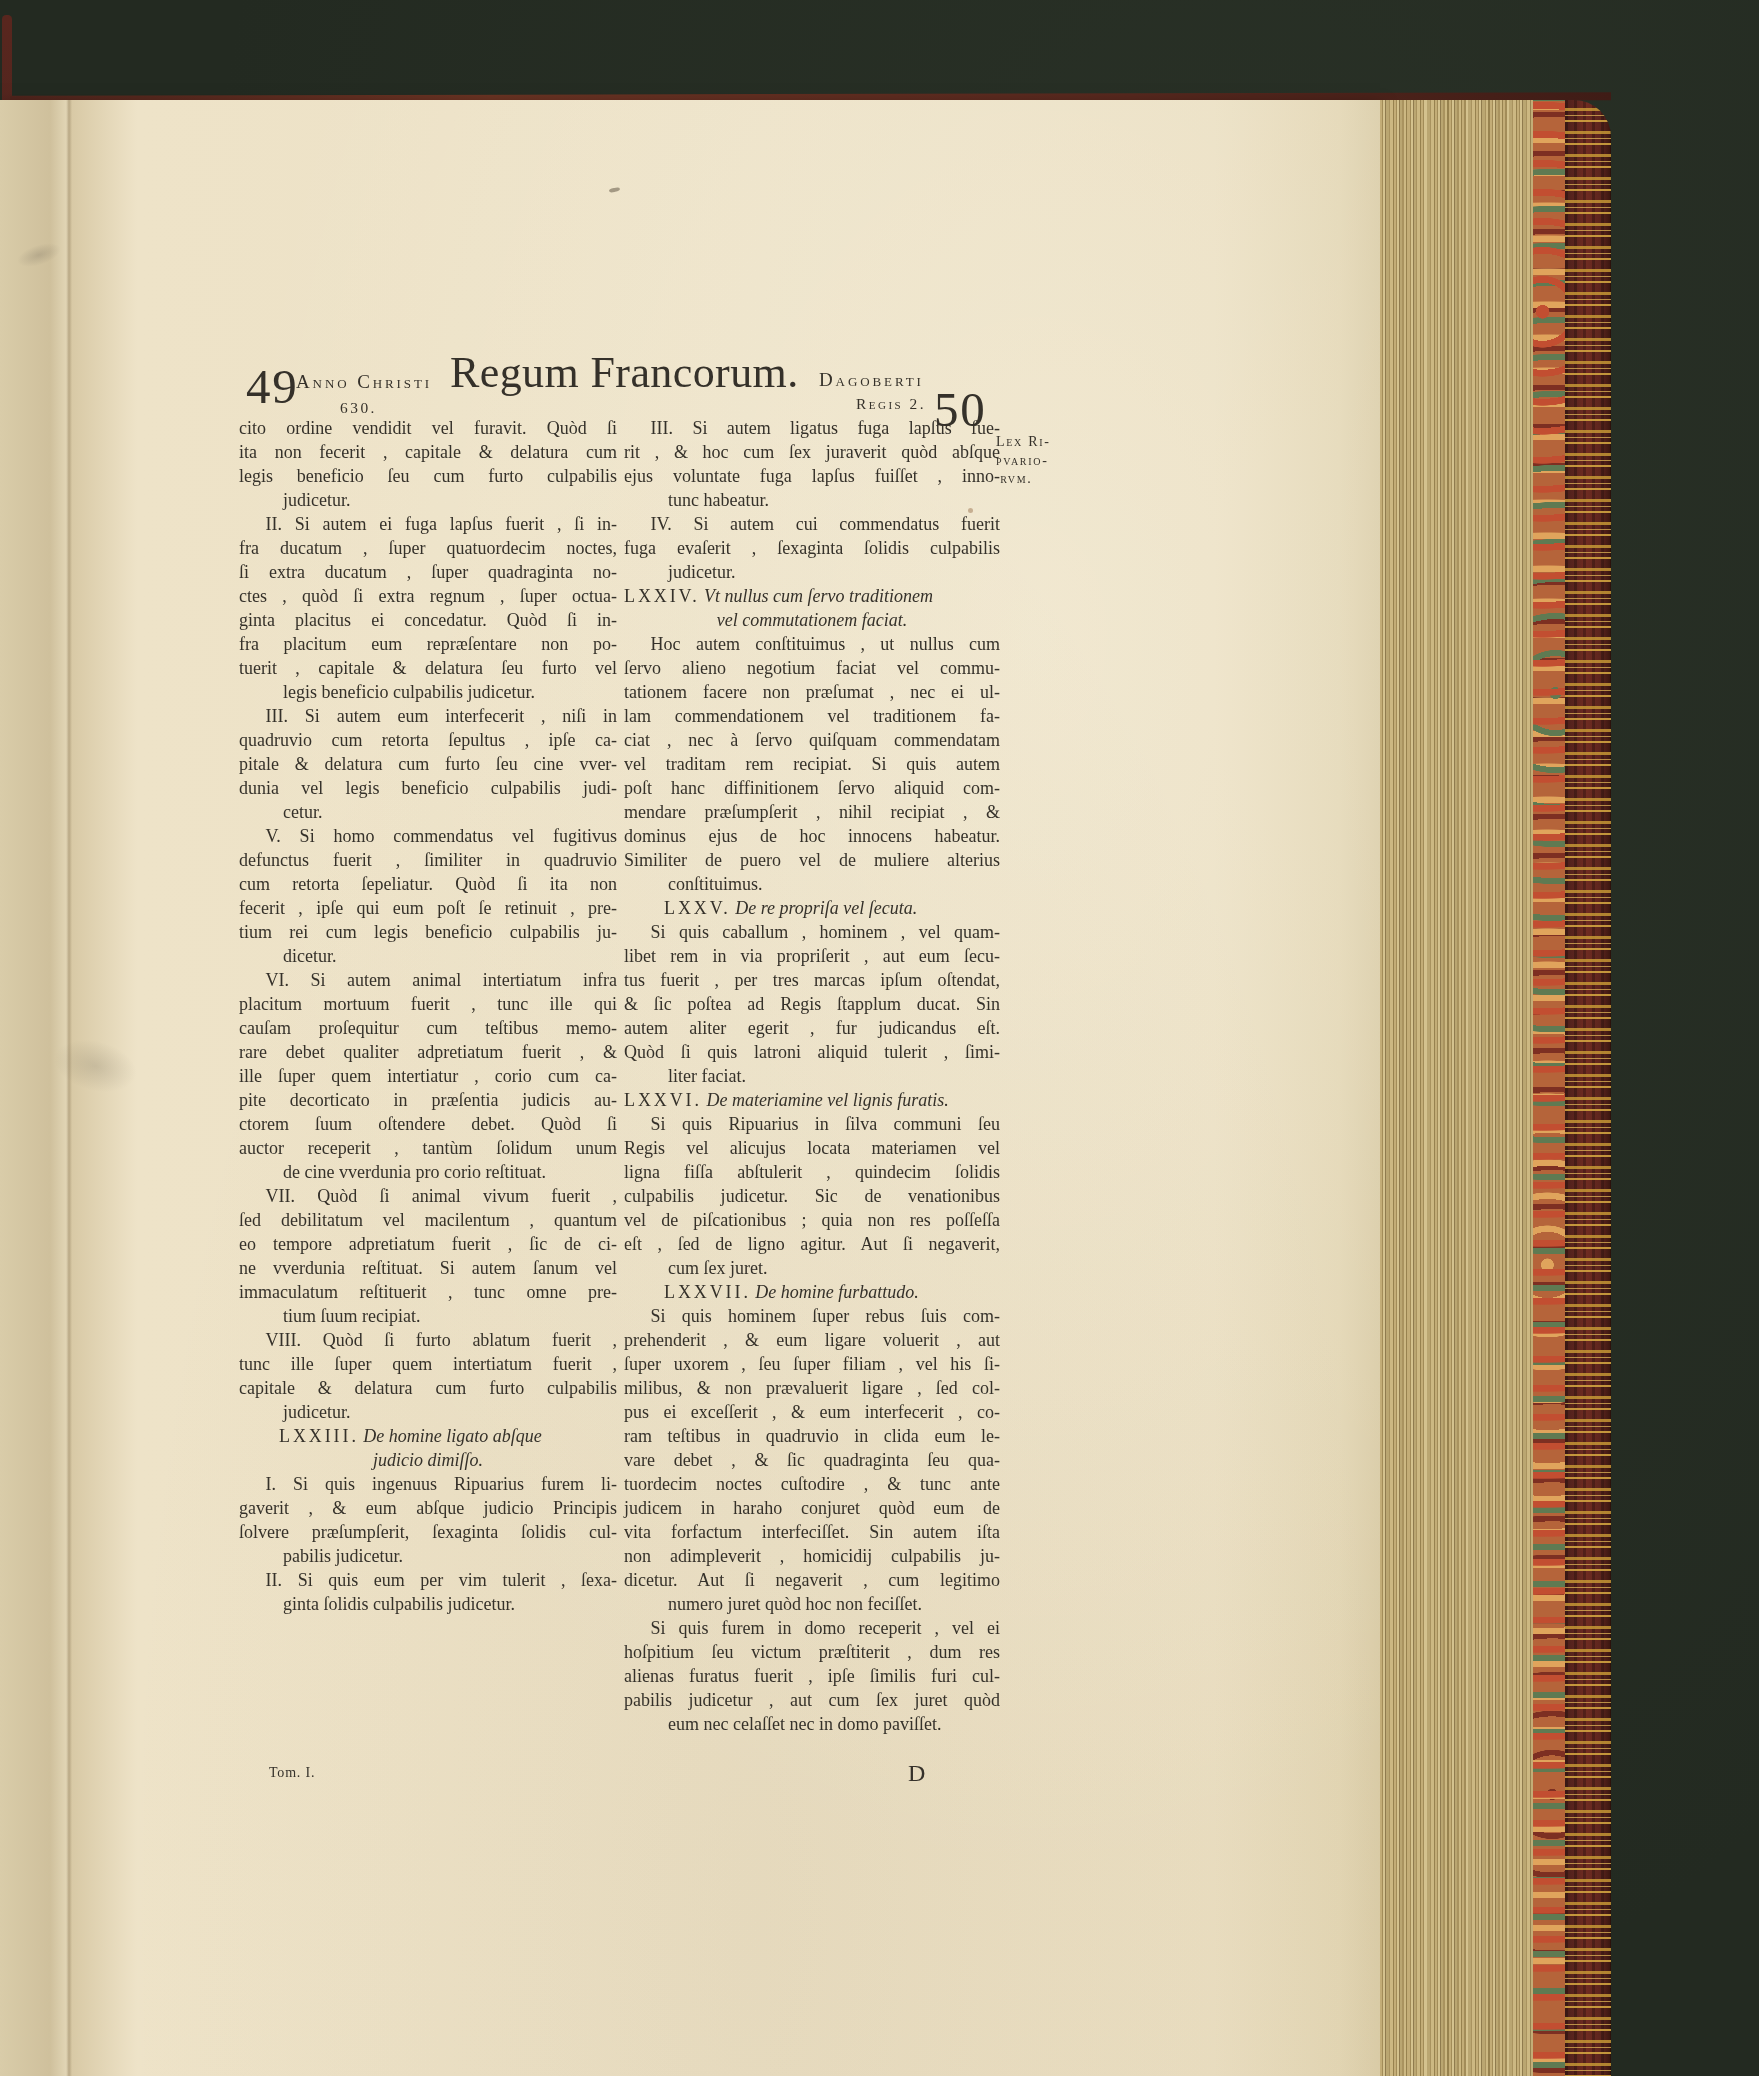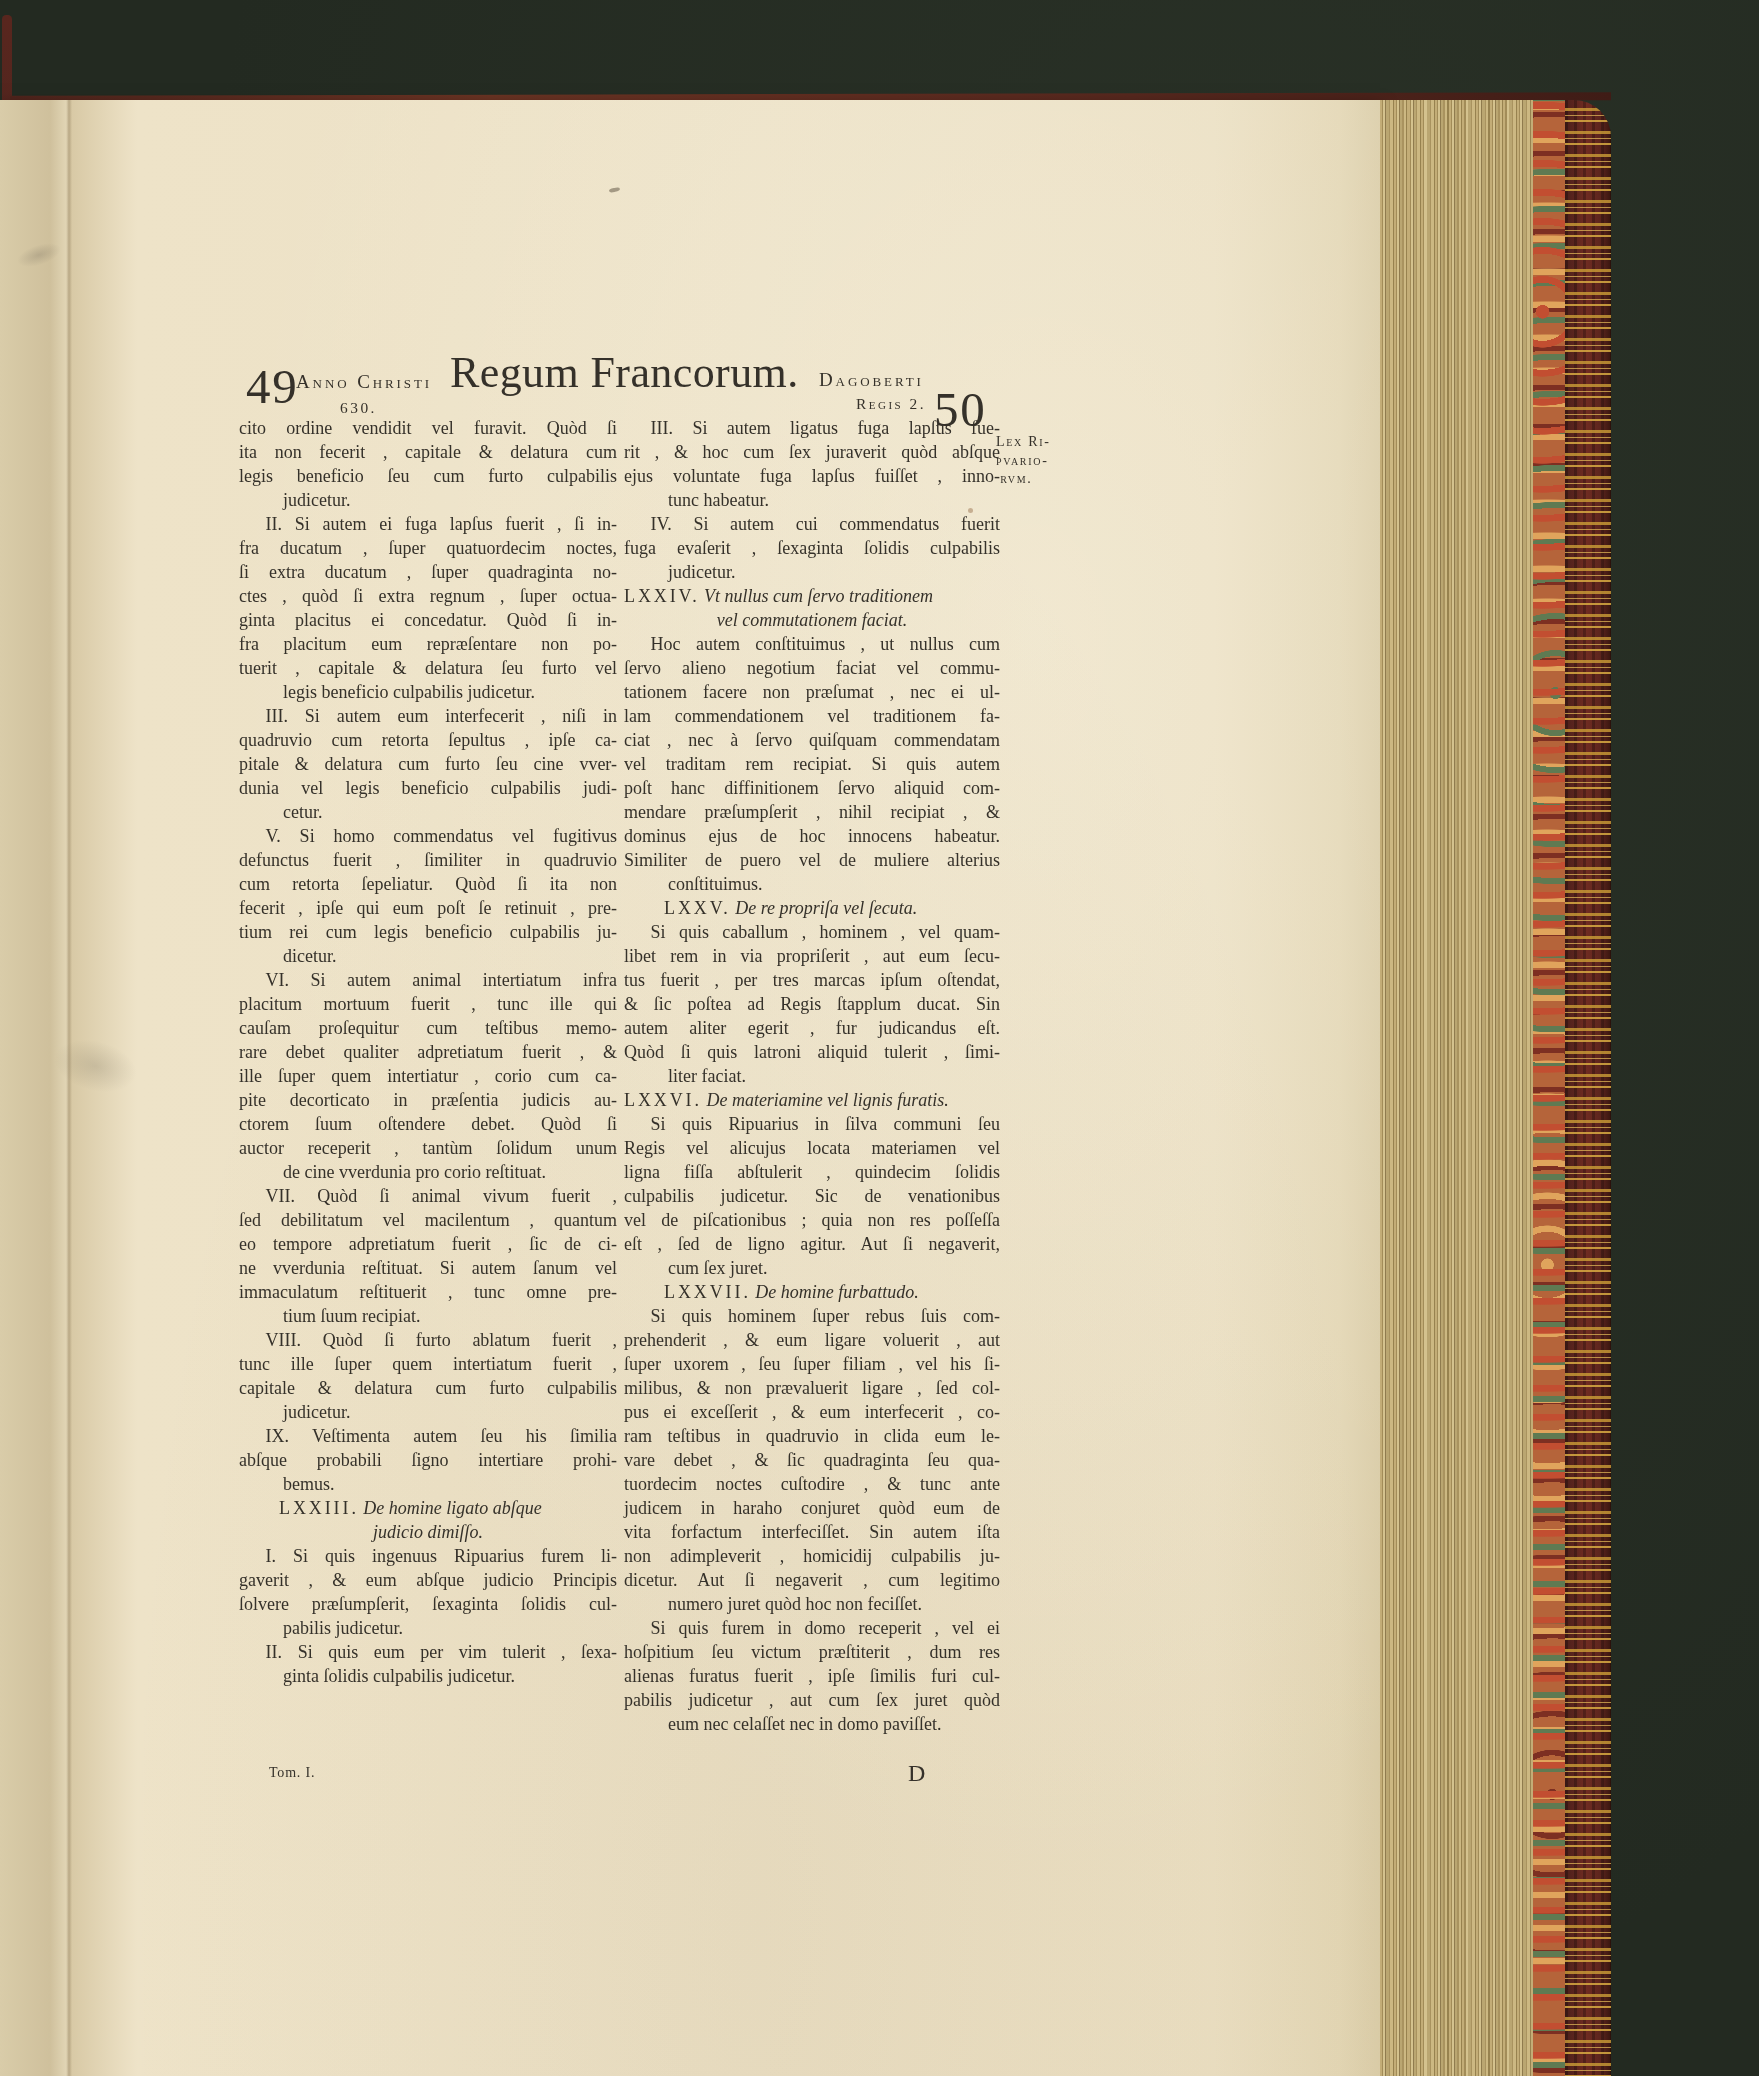--- a/index.html
+++ b/index.html
@@ -183,25 +183,20 @@
       <div class="ln">ne vverdunia reſtituat. Si autem ſanum vel</div>
       <div class="ln">immaculatum reſtituerit , tunc omne pre-</div>
       <div class="ln ln-last">tium ſuum recipiat.</div>
     </div>
     <div class="para">
       <div class="ln ln-indent">VIII. Quòd ſi furto ablatum fuerit ,</div>
       <div class="ln">tunc ille ſuper quem intertiatum fuerit ,</div>
       <div class="ln">capitale &amp; delatura cum furto culpabilis</div>
       <div class="ln ln-last">judicetur.</div>
     </div>
-    <div class="para">
-      <div class="ln ln-indent">IX. Veſtimenta autem ſeu his ſimilia</div>
-      <div class="ln">abſque probabili ſigno intertiare prohi-</div>
-      <div class="ln ln-last">bemus.</div>
-    </div>
     <div class="chapter">
       <div class="chap1 ln-indent"><span class="chap-num">LXXIII.</span><span class="chap-it"> De homine ligato abſque</span></div>
       <div class="chap2">judicio dimiſſo.</div>
     </div>
     <div class="para">
       <div class="ln ln-indent">I. Si quis ingenuus Ripuarius furem li-</div>
       <div class="ln">gaverit , &amp; eum abſque judicio Principis</div>
       <div class="ln">ſolvere præſumpſerit, ſexaginta ſolidis cul-</div>
       <div class="ln ln-last">pabilis judicetur.</div>
     </div>

